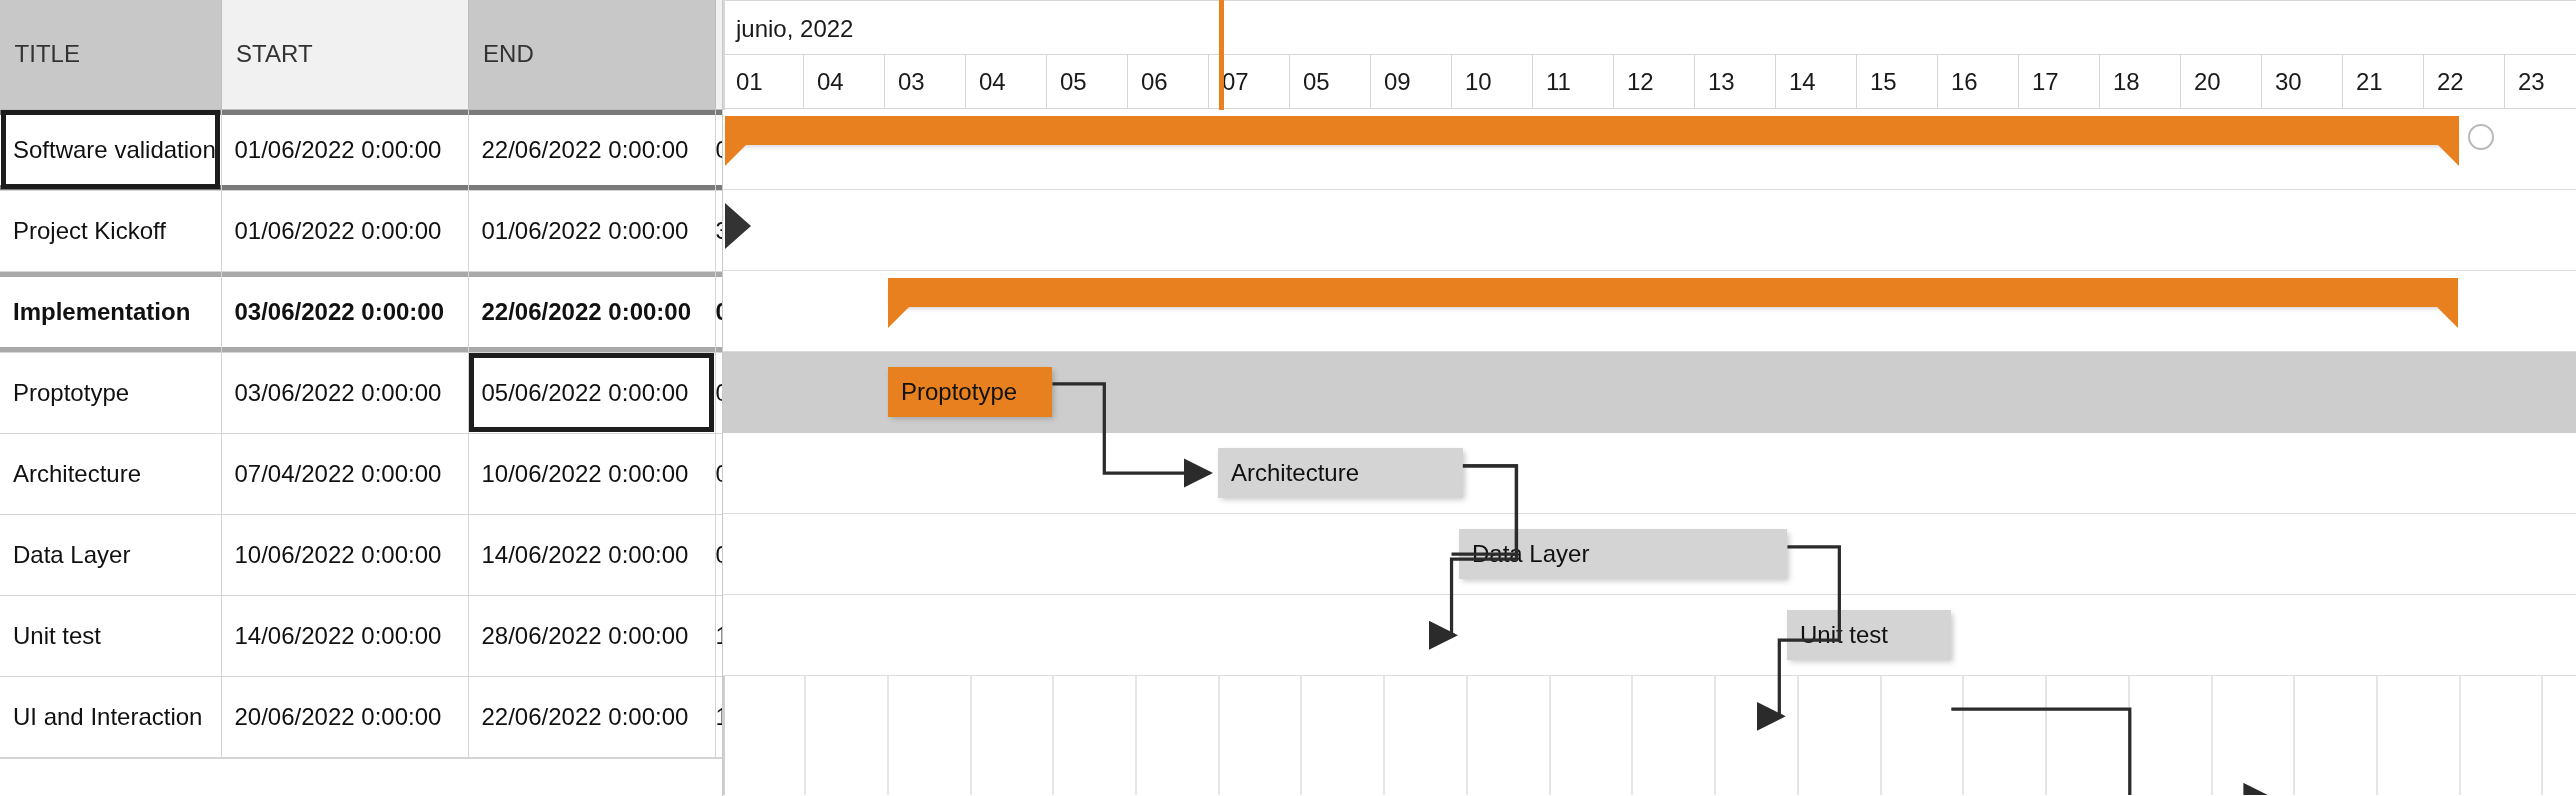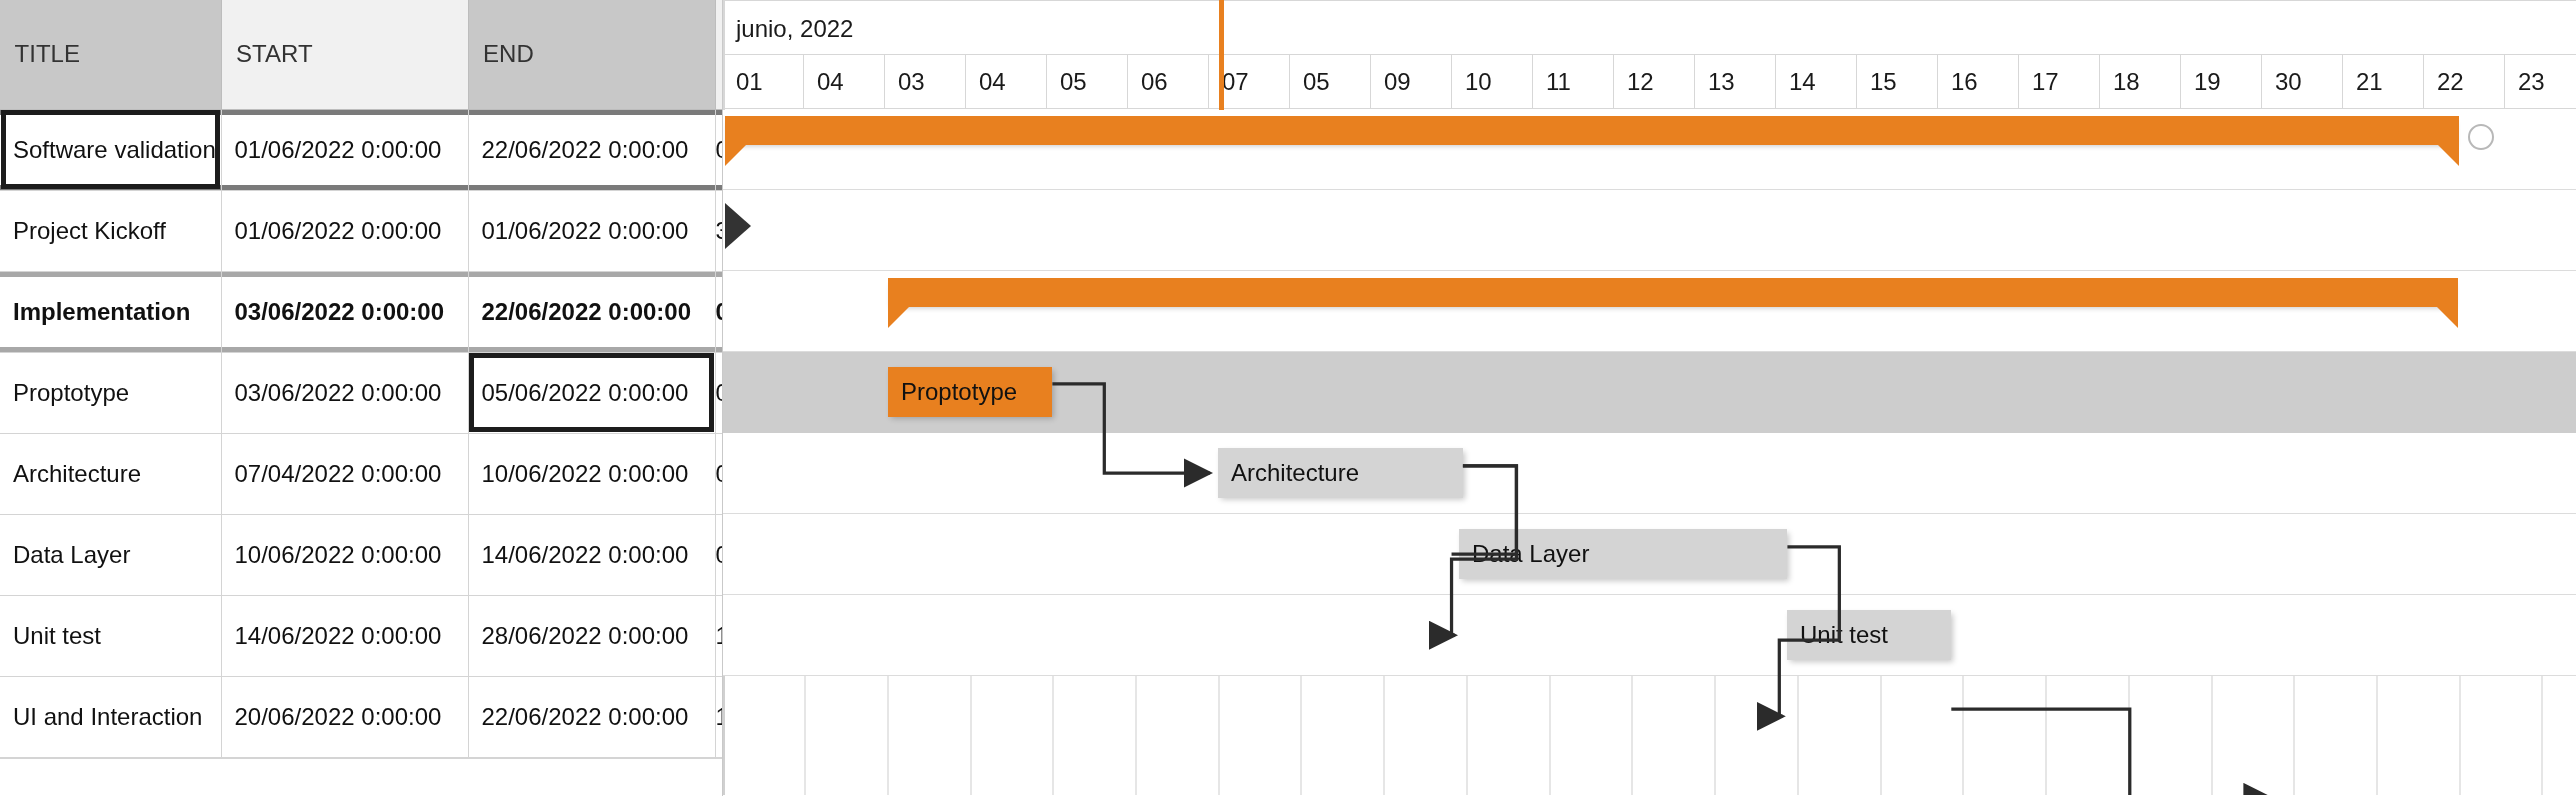--- a/index.html
+++ b/index.html
@@ -324,21 +324,21 @@
       <div class="tl-day">09</div>
       <div class="tl-day">10</div>
       <div class="tl-day">11</div>
       <div class="tl-day">12</div>
       <div class="tl-day">13</div>
       <div class="tl-day">14</div>
       <div class="tl-day">15</div>
       <div class="tl-day">16</div>
       <div class="tl-day">17</div>
       <div class="tl-day">18</div>
-      <div class="tl-day">19</div>
+      <div class="tl-day">20</div>
       <div class="tl-day">30</div>
       <div class="tl-day">21</div>
       <div class="tl-day">22</div>
       <div class="tl-day">23</div>
     </div>
 
     <div id="today-line" style="left:496px"></div>
 
     <div id="rows-area">
 

